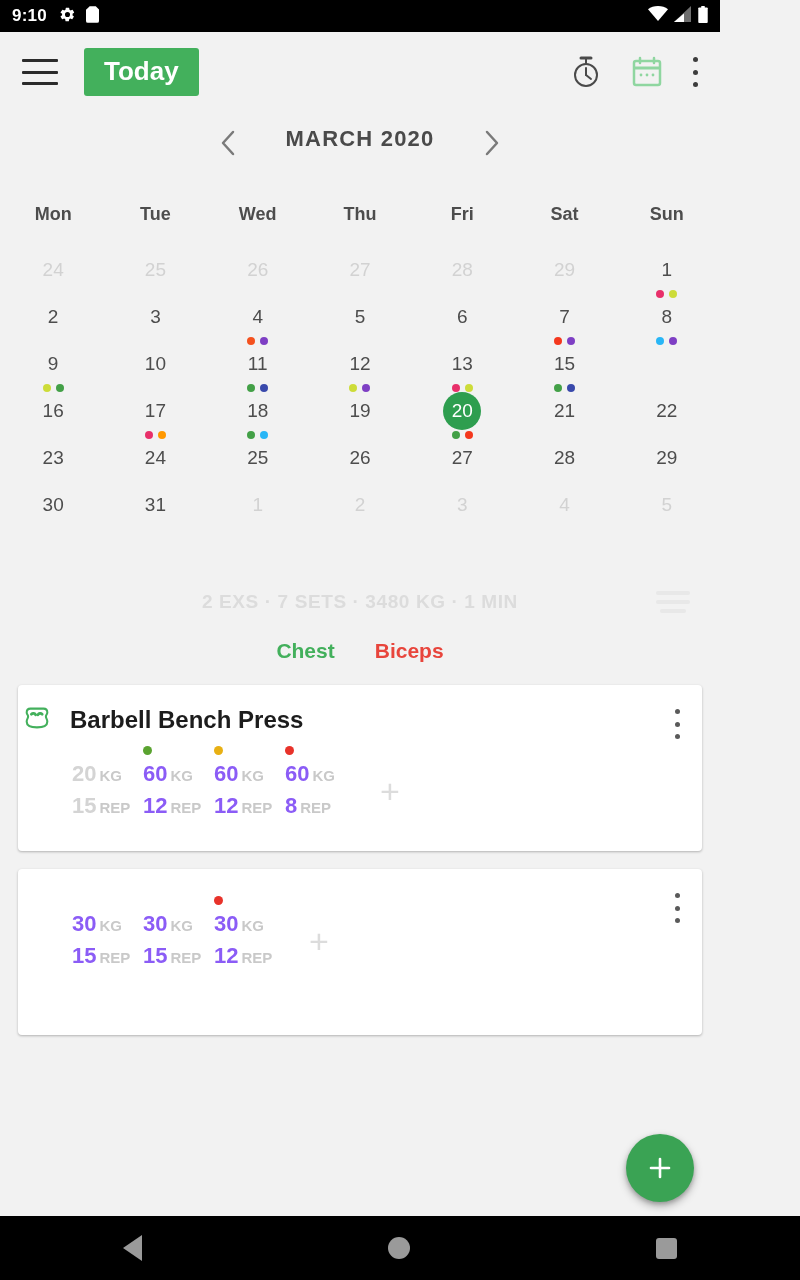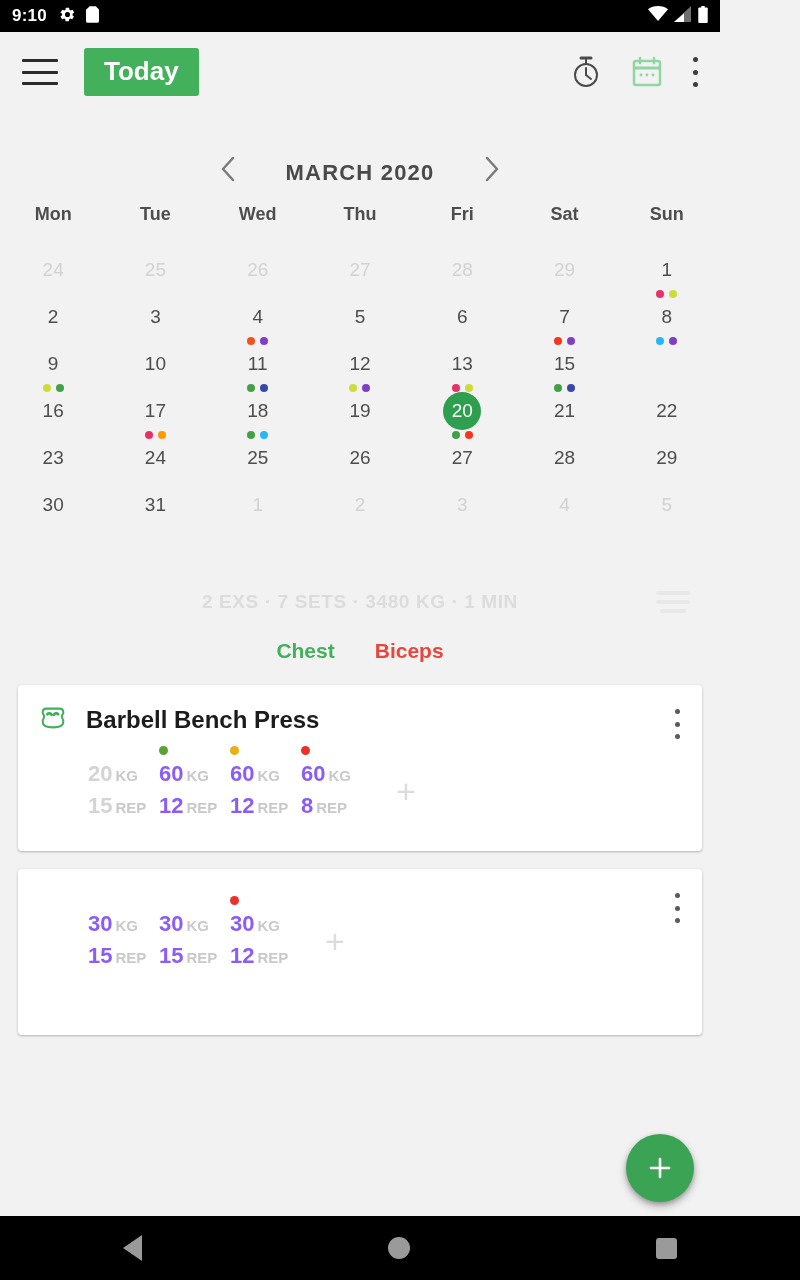--- a/index.html
+++ b/index.html
@@ -28,21 +28,21 @@
     margin-left: 26px; background: #43b05c; color: #fff;
     font-size: 26px; font-weight: 700; padding: 9px 20px; border: none;
     border-radius: 3px; cursor: pointer; font-family: inherit; line-height: 1.15;
   }
   .app-bar-actions { margin-left: auto; display: flex; align-items: center; gap: 30px; }
   .icon-btn { background: none; border: none; cursor: pointer; display: flex; align-items: center; justify-content: center; padding: 0; }
   .kebab { width: 6px; height: 30px; display: flex; flex-direction: column; justify-content: space-between; align-items: center; cursor: pointer; }
   .kebab i { display: block; width: 5px; height: 5px; border-radius: 50%; background: #3d3d3d; }
 
   
-  .month-nav { display: flex; align-items: flex-end; justify-content: center; gap: 42px; height: 60px; margin-top: 14px; }
+  .month-nav { display: flex; align-items: flex-start; justify-content: center; gap: 42px; height: 60px; margin-top: 14px; }
   .month-label { font-size: 22px; font-weight: 700; color: #4a4a4a; letter-spacing: 1.2px; }
   .chev { background: none; border: none; cursor: pointer; padding: 4px 8px; line-height: 0; }
 
   
   .calendar { padding: 0 2px; margin-top: 18px; }
   .cal-row { display: grid; grid-template-columns: repeat(7, 1fr); }
   .dow { text-align: center; font-size: 18px; font-weight: 700; color: #4d4d4d; padding-bottom: 26px; }
   .day-cell {
     position: relative; height: 47px;
     display: flex; flex-direction: column; align-items: center; cursor: pointer;
@@ -70,21 +70,21 @@
   .list-icon span:nth-child(3) { width: 26px; margin-left: 4px; }
 
   .muscle-tabs { display: flex; justify-content: center; gap: 40px; margin-top: 20px; }
   .muscle-tab { font-size: 21px; font-weight: 700; cursor: pointer; background: none; border: none; font-family: inherit; padding: 0; }
 
   
   .cards { margin-top: 22px; padding: 0 18px; display: flex; flex-direction: column; gap: 18px; }
   .ex-card {
     background: #fff; border-radius: 4px; position: relative;
     box-shadow: 0 1px 3px rgba(0,0,0,.18), 0 1px 2px rgba(0,0,0,.10);
-    padding: 18px 20px 26px 20px; min-height: 166px; cursor: pointer;
+    padding: 18px 20px 26px 4px; min-height: 166px; cursor: pointer;
   }
   .ex-head { display: flex; align-items: center; gap: 18px; }
   .ex-title { font-size: 24px; font-weight: 700; color: #1c1c1c; }
   .ex-kebab { position: absolute; right: 22px; top: 24px; }
   .ex-kebab i { background: #5a5a5a; }
   .sets-row { display: flex; align-items: flex-start; margin-top: 22px; padding-left: 50px; gap: 0; }
   .set-col { position: relative; min-width: 71px; padding-right: 11px; }
   .set-dot { position: absolute; top: -13px; left: 0; width: 9px; height: 9px; border-radius: 50%; }
   .set-line { white-space: nowrap; line-height: 30px; }
   .set-val { font-size: 22px; font-weight: 700; color: #8b5cf6; }

